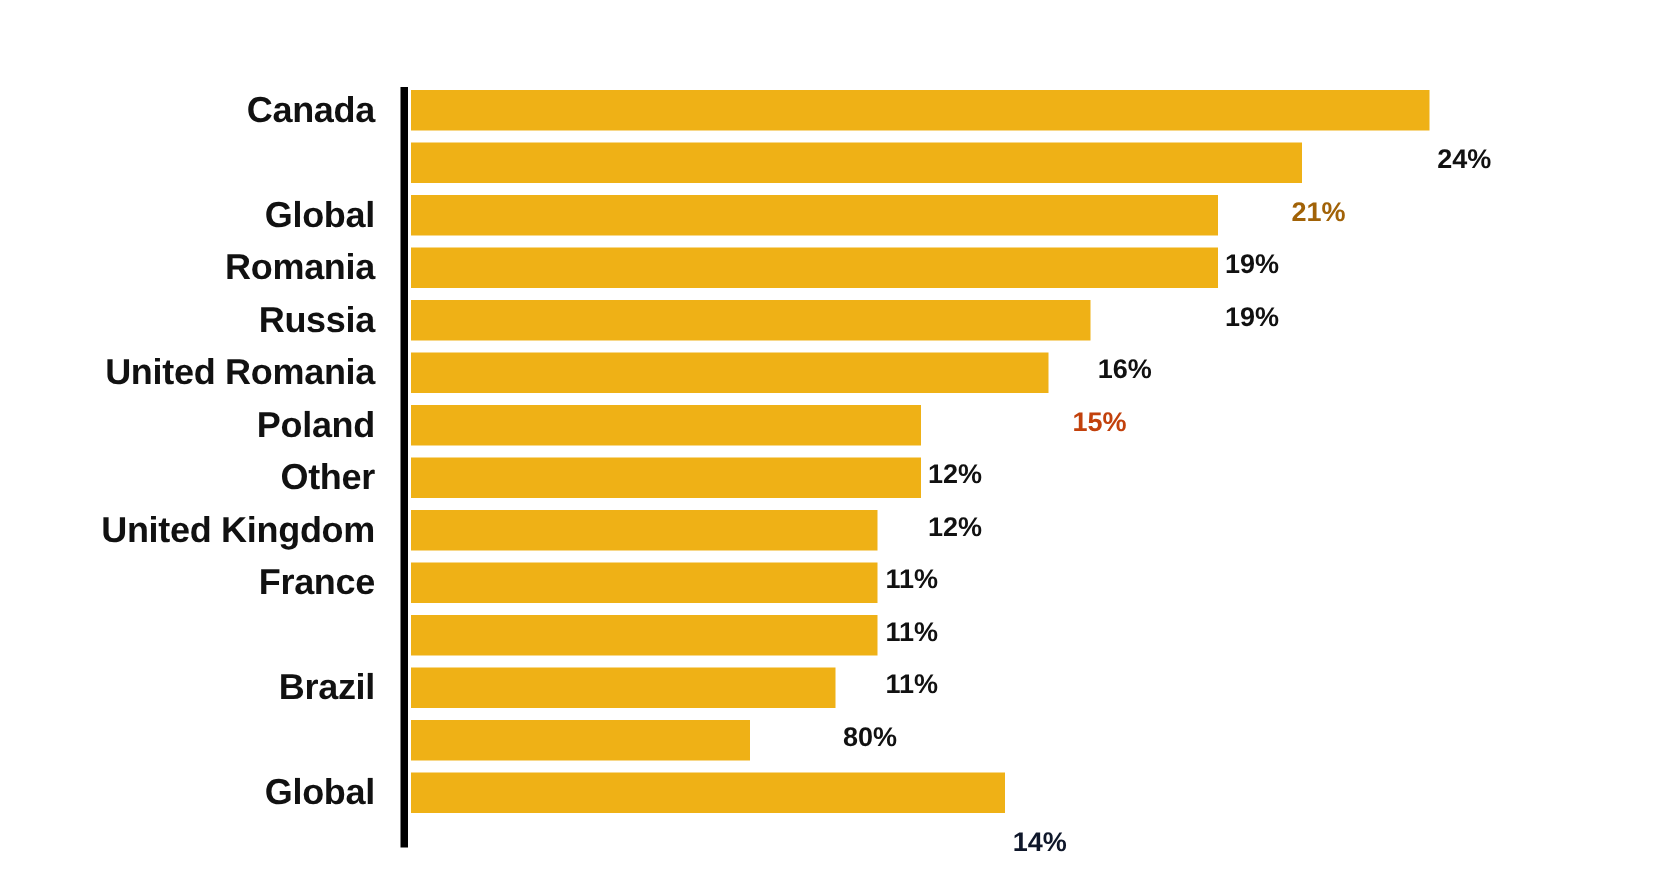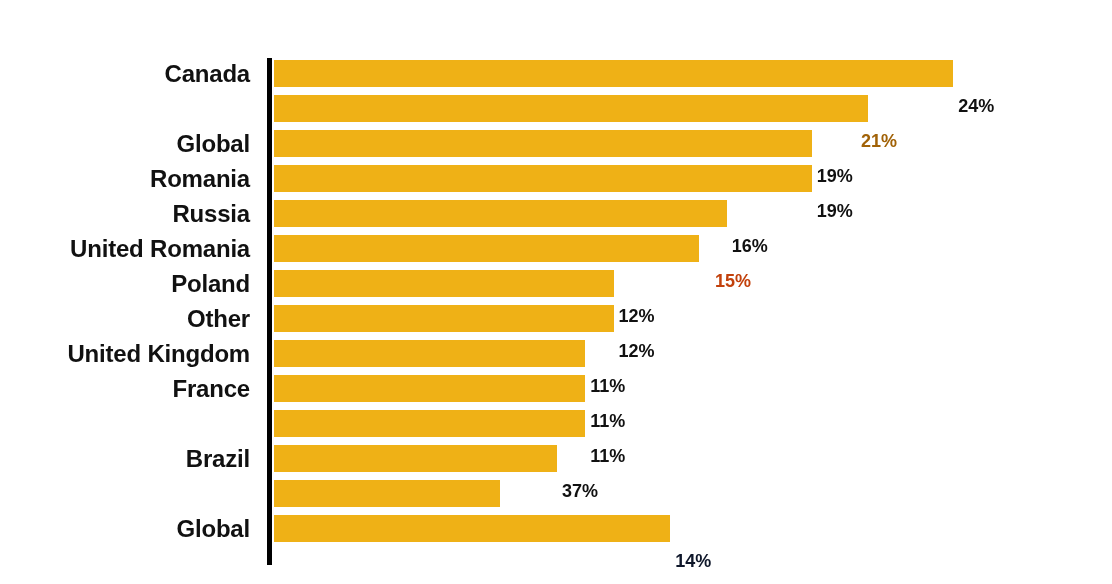--- a/index.html
+++ b/index.html
@@ -167,21 +167,21 @@
       <div class="bar-row">
         <div class="bar-track">
           <div class="bar-fill" style="width: 311.3px; background: rgb(239, 177, 22);"></div>
           <div class="bar-value" style="left: 316.3px; color: rgb(17, 17, 17);">11%</div>
         </div>
       </div>
       <div class="bar-row">
         <div class="cat-label">Brazil</div>
         <div class="bar-track">
           <div class="bar-fill" style="width: 283px; background: rgb(239, 177, 22);"></div>
-          <div class="bar-value" style="left: 288px; color: rgb(17, 17, 17);">37%</div>
+          <div class="bar-value" style="left: 288px; color: rgb(17, 17, 17);">80%</div>
         </div>
       </div>
       <div class="bar-row">
         <div class="bar-track">
           <div class="bar-fill" style="width: 226.4px; background: rgb(239, 177, 22);"></div>
           <div class="bar-value" style="left: 231.4px; color: rgb(17, 17, 17);">8%</div>
         </div>
       </div>
       <div class="bar-row">
         <div class="cat-label">Global</div>

